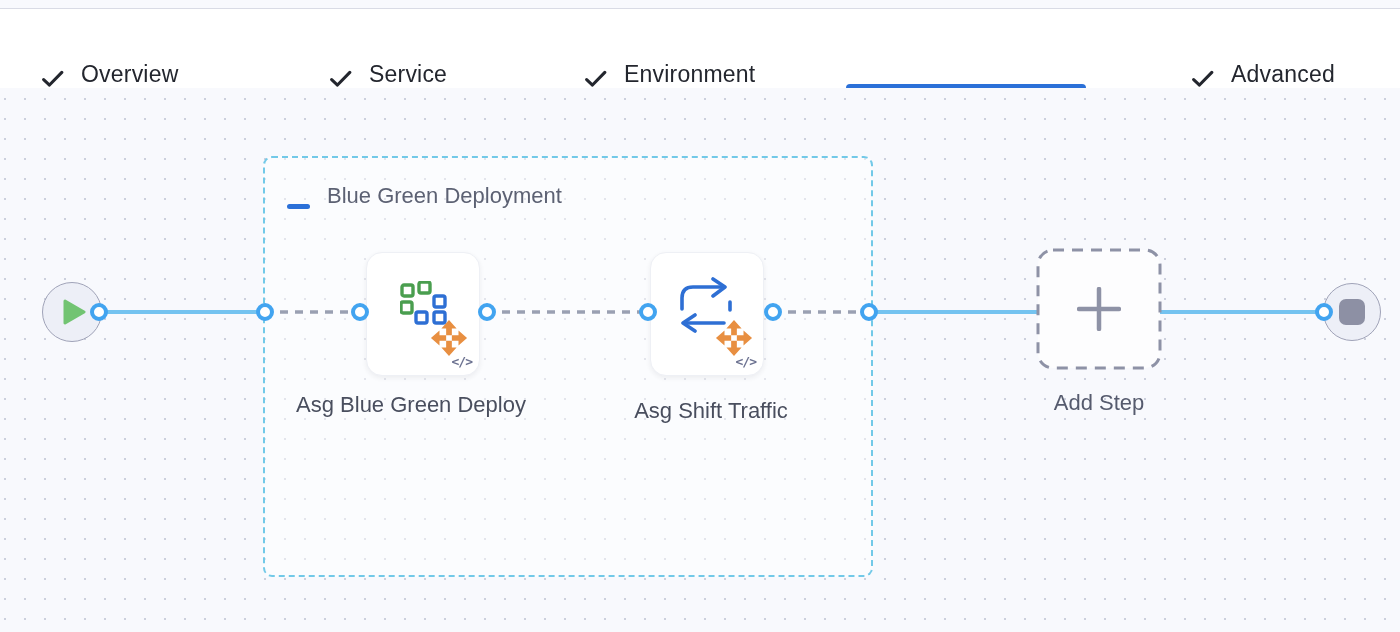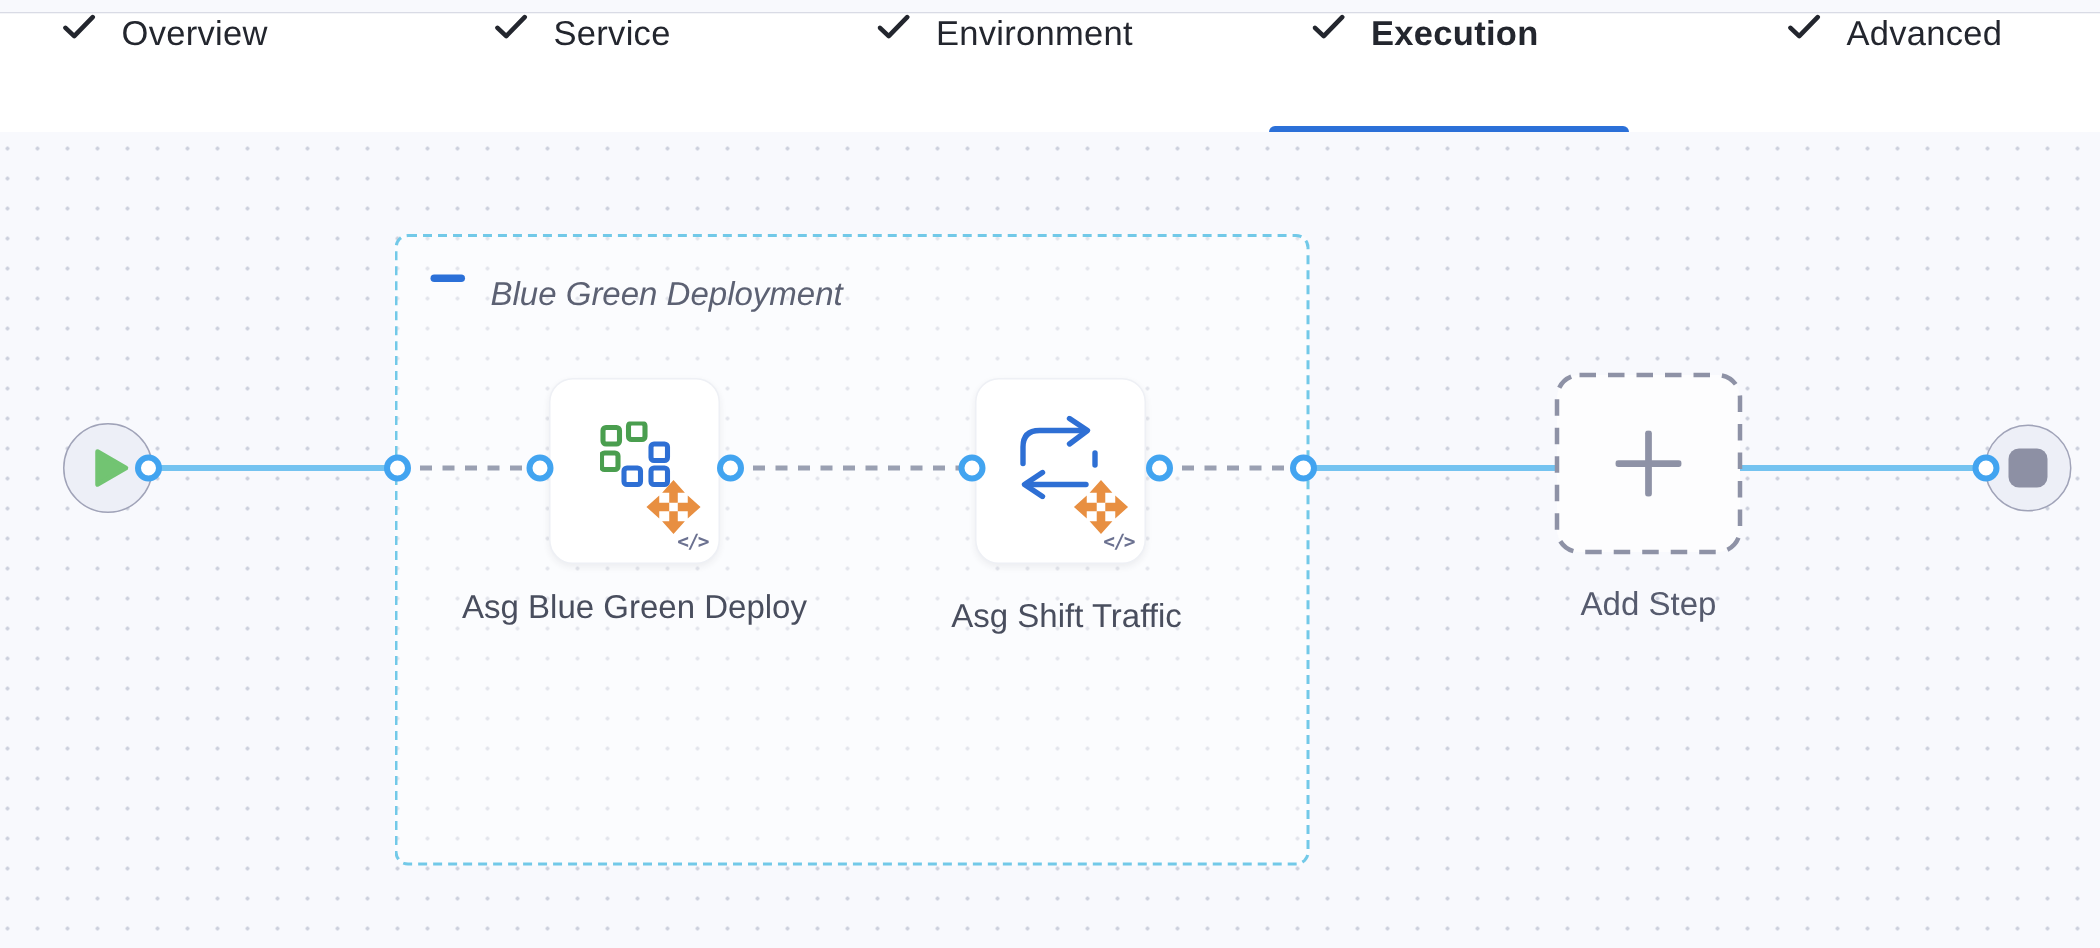--- a/index.html
+++ b/index.html
@@ -8,21 +8,21 @@
     font-family:"Liberation Sans","DejaVu Sans",sans-serif;
     background:#f8f9fd;
   }
   
   .top-strip{position:absolute;left:0;top:0;width:1400px;height:8px;background:#f8f9fd;border-bottom:1px solid #d9dbe5;}
   .tabbar{
     position:absolute;left:0;top:9px;width:1400px;height:79px;background:#ffffff;
     border-bottom:1px solid #ebecf3;
   }
   .tab{
-    position:absolute;top:0;height:79px;display:flex;align-items:flex-start;gap:17px;
+    position:absolute;top:0;height:79px;display:flex;align-items:flex-end;gap:17px;
     cursor:pointer;color:#23262e;font-size:23px;font-weight:500;letter-spacing:.2px;
   }
   .tab.active{font-weight:700;}
   .tab .check{display:flex;align-items:center;}
   .tab-underline{
     position:absolute;left:846px;bottom:-1px;width:240px;height:5px;
     background:#2b70d8;border-radius:4px 4px 0 0;
   }
   
   .canvas{
@@ -30,21 +30,21 @@
     background-color:#f8f9fd;
     background-image:radial-gradient(circle,#ccd0dd 1.3px,rgba(0,0,0,0) 1.4px);
     background-size:20px 20px;background-position:15px 1px;
   }
   
   .stage-group{
     position:absolute;left:263px;top:68px;width:610px;height:421px;
     border:2px dashed #72c9e8;border-radius:9px;background:rgba(255,255,255,0.45);
     box-sizing:border-box;z-index:1;
   }
-  .group-header{display:flex;align-items:flex-start;gap:17px;margin:25px 0 0 22px;font-style:italic;}
+  .group-header{display:flex;align-items:flex-end;gap:17px;margin:25px 0 0 22px;}
   .collapse-bar{width:23px;height:5px;border-radius:3px;background:#2b70d8;cursor:pointer;flex:0 0 auto;}
   .group-title{font-size:22px;color:#5c6173;}
   
   svg.flow{position:absolute;left:0;top:0;z-index:2;pointer-events:none;}
   
   .step-card{
     position:absolute;width:114px;height:124px;background:#ffffff;border:1px solid #eef0f5;
     border-radius:16px;box-sizing:border-box;z-index:3;cursor:pointer;
     box-shadow:0 2px 5px rgba(40,41,61,.07);
   }
@@ -100,28 +100,20 @@
 
   <div class="tab" style="left:330px">
     <span class="check">
       <svg width="22" height="18" viewBox="0 0 20 16">
           <path d="M1.5 8.5 L6.8 13.5 L18 2" fill="none" stroke="#23262e" stroke-width="2.8" stroke-linecap="round" stroke-linejoin="round"></path>
         </svg>
     </span>
     <span>Service</span>
   </div>
 
-  <div class="tab active" style="left:875px">
-    <span class="check">
-      <svg width="22" height="18" viewBox="0 0 20 16">
-          <path d="M1.5 8.5 L6.8 13.5 L18 2" fill="none" stroke="#23262e" stroke-width="2.8" stroke-linecap="round" stroke-linejoin="round"></path>
-        </svg>
-    </span>
-    <span>Execution</span>
-  </div>
 
   <div class="tab" style="left:1192px">
     <span class="check">
       <svg width="22" height="18" viewBox="0 0 20 16">
           <path d="M1.5 8.5 L6.8 13.5 L18 2" fill="none" stroke="#23262e" stroke-width="2.8" stroke-linecap="round" stroke-linejoin="round"></path>
         </svg>
     </span>
     <span>Advanced</span>
   </div>
 
@@ -212,17 +204,17 @@
 
   <div class="port" style="left:90px;top:215px;"></div>
   <div class="port" style="left:256px;top:215px;"></div>
   <div class="port" style="left:351px;top:215px;"></div>
   <div class="port" style="left:478px;top:215px;"></div>
   <div class="port" style="left:639px;top:215px;"></div>
   <div class="port" style="left:764px;top:215px;"></div>
   <div class="port" style="left:860px;top:215px;"></div>
   <div class="port" style="left:1315px;top:215px;"></div>
 
-  <div class="node-label" style="left:308px;top:296px;">Asg Blue Green Deploy</div>
+  <div class="node-label" style="left:296px;top:296px;">Asg Blue Green Deploy</div>
   <div class="node-label" style="left:596px;top:302px;">Asg Shift Traffic</div>
   <div class="node-label add" style="left:984px;top:294px;">Add Step</div>
 
 </div>
 
 </body></html>

